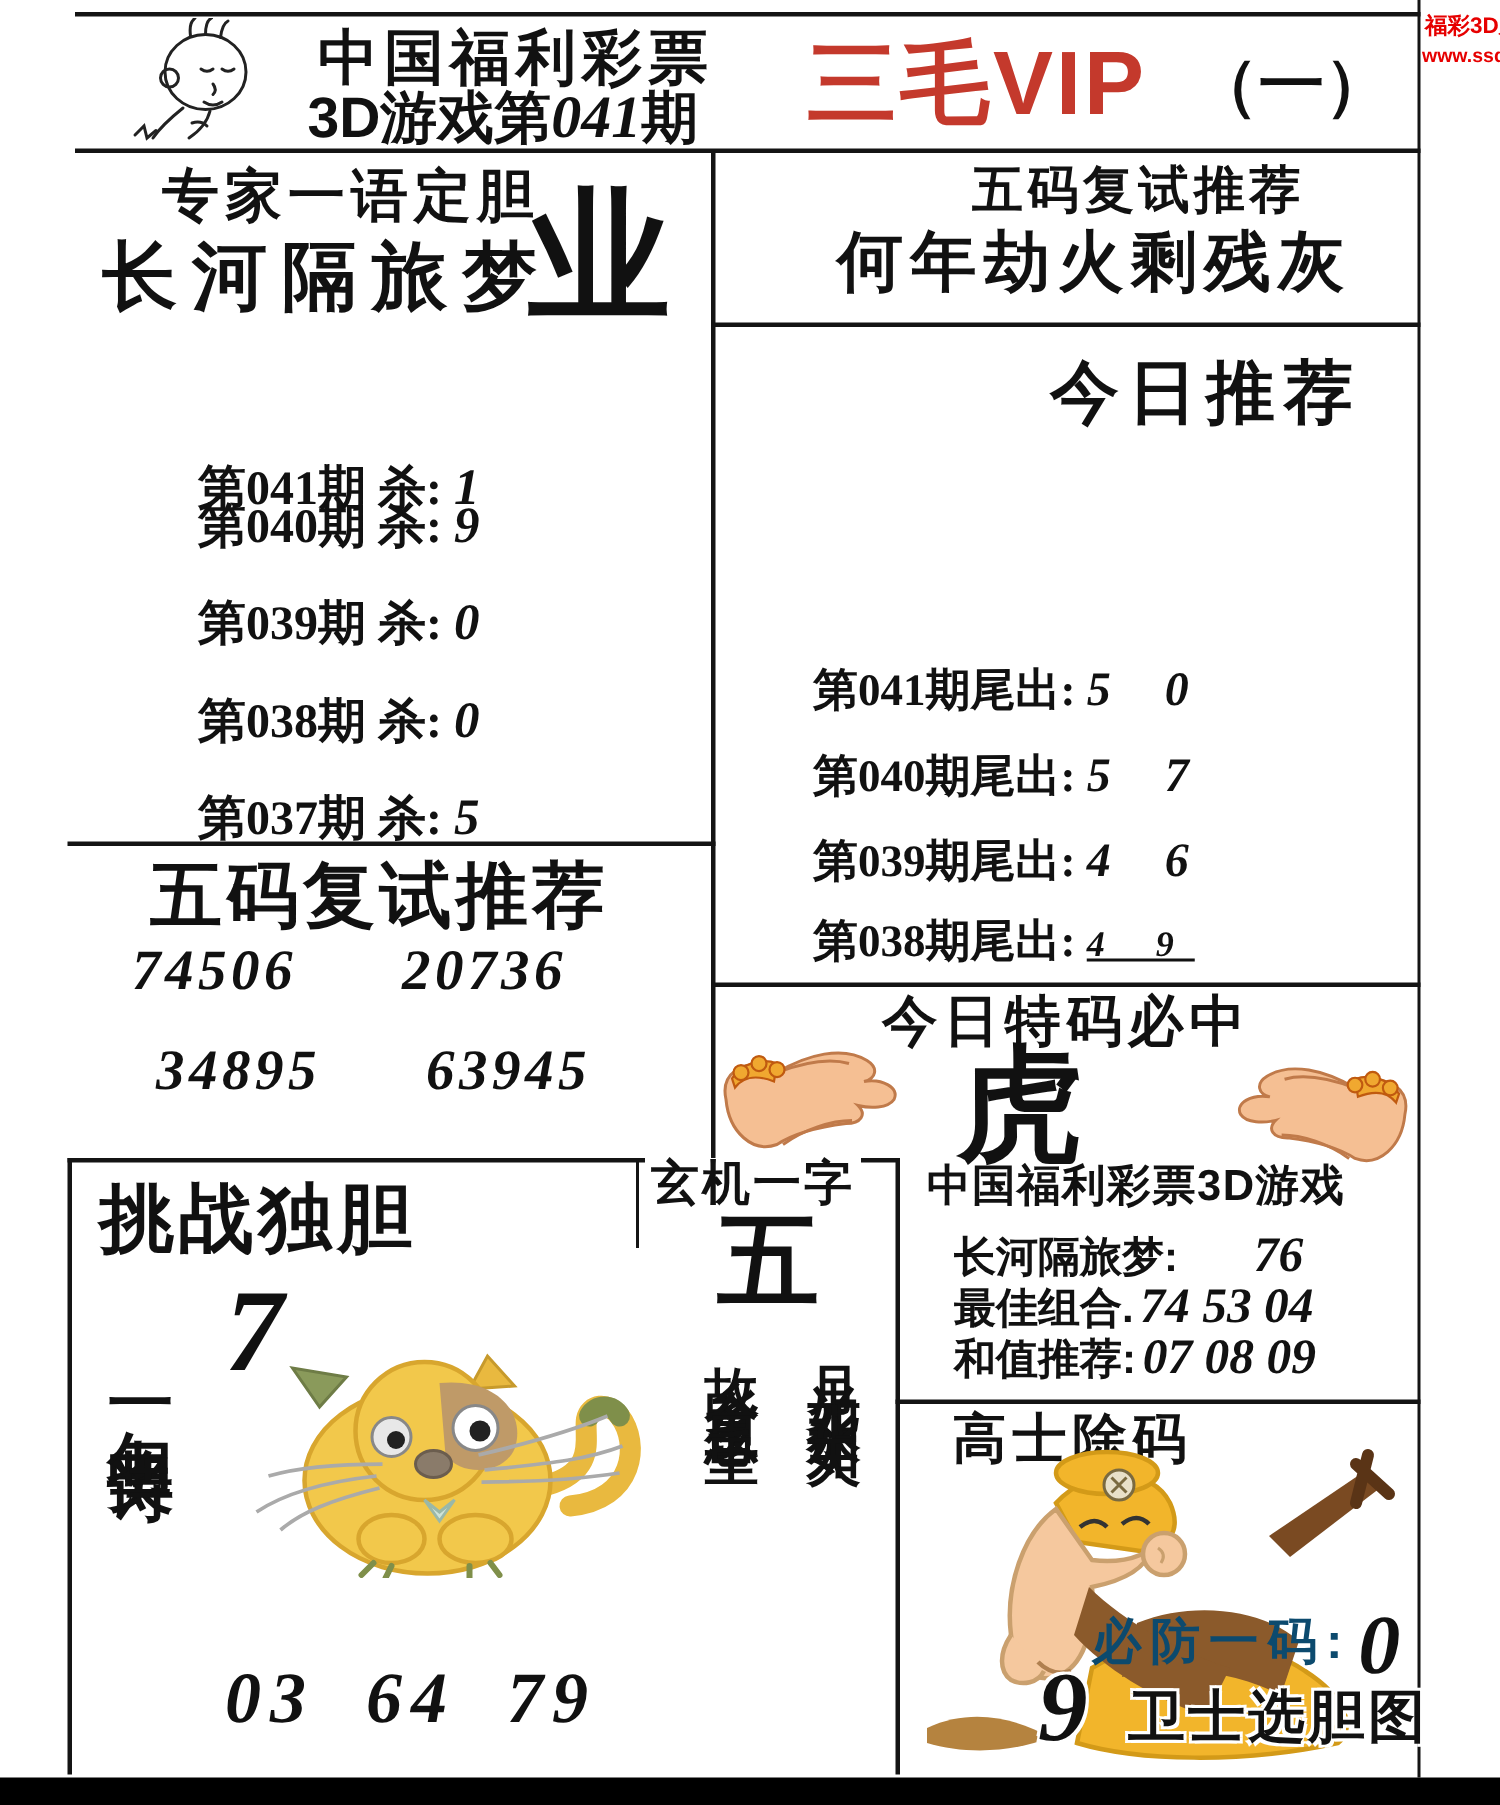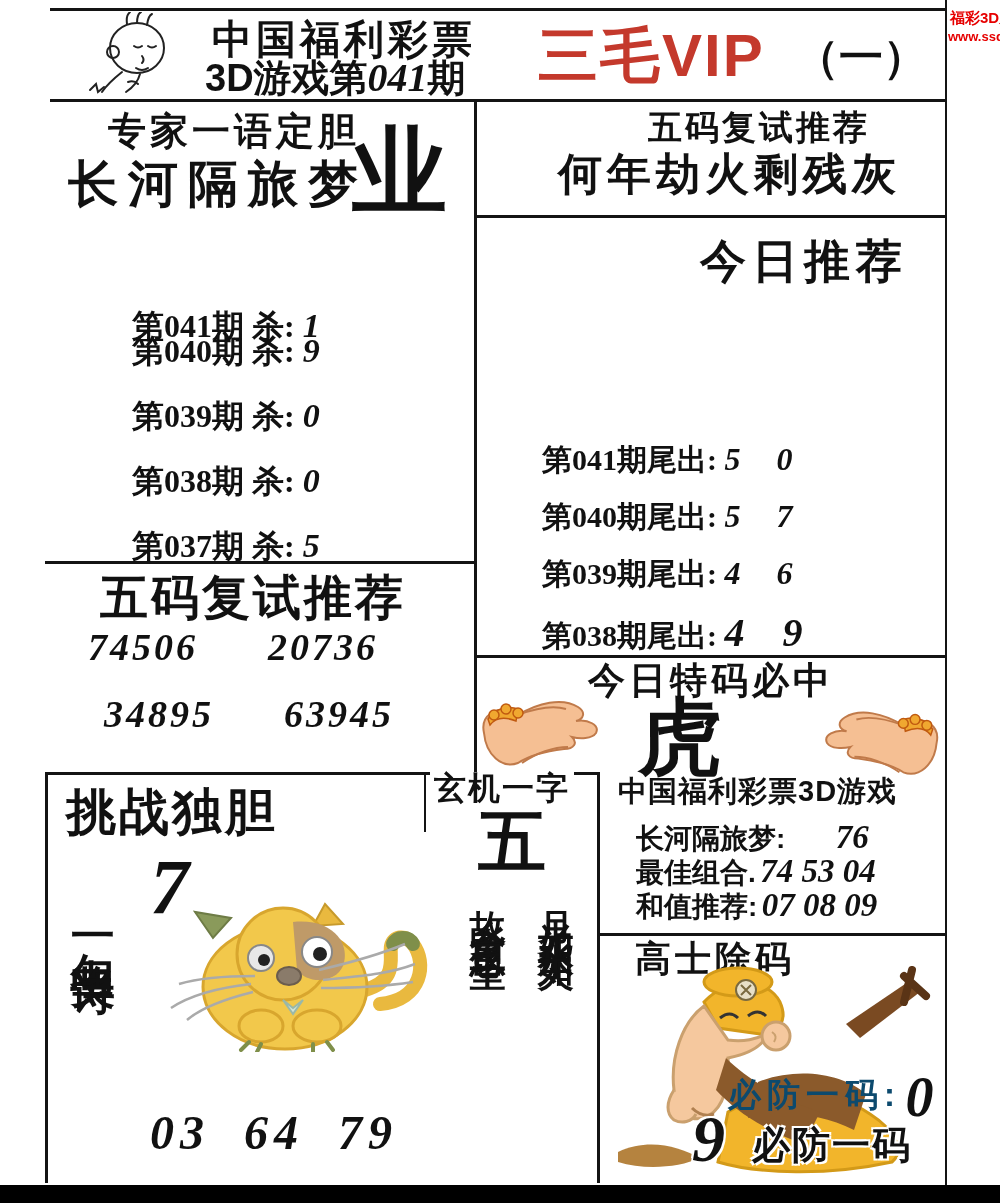--- a/index.html
+++ b/index.html
@@ -98,21 +98,21 @@
   <div class="t brush" style="left:542px;top:443px;font-size:30px;">
     <span>第041期尾出:</span>  <span class="hand" style="font-size:32px;letter-spacing:14px;white-space:pre;">5 0</span>
   </div>
   <div class="t brush" style="left:542px;top:500px;font-size:30px;">
     <span>第040期尾出:</span>  <span class="hand" style="font-size:32px;letter-spacing:14px;white-space:pre;">5 7</span>
   </div>
   <div class="t brush" style="left:542px;top:557px;font-size:30px;">
     <span>第039期尾出:</span>  <span class="hand" style="font-size:32px;letter-spacing:14px;white-space:pre;">4 6</span>
   </div>
   <div class="t brush" style="left:542px;top:612px;font-size:30px;">
-    <span>第038期尾出:</span>  <span class="hand" style="font-size:40px;letter-spacing:14px;white-space:pre;">4 9</span>
+    <span>第038期尾出:</span>  <span class="hand" style="font-size:24px;letter-spacing:14px;white-space:pre;text-decoration:underline;">4 9</span>
   </div>
 
   <div class="t sans" style="left:588px;top:662px;font-size:37px;letter-spacing:4px;">今日特码必中</div>
   <div class="t" style="left:478px;top:685px;">
     <svg width="140" height="92" viewBox="0 0 140 92">
       <g stroke="#c07a4a" stroke-width="2">
         <path d="M6 48 C2 30 18 22 32 26 L40 30 C60 18 84 12 100 22 C108 27 106 34 98 36 C110 34 122 40 118 48 C114 54 102 54 94 52 C100 58 96 64 86 64 C70 66 52 70 40 78 C24 84 8 70 6 48 Z" fill="#f5bf93"></path>
         <path d="M40 30 C56 24 74 20 88 24" fill="none"></path>
         <path d="M44 78 C58 68 76 62 90 62" fill="none"></path>
       </g>
@@ -210,15 +210,15 @@
       <circle cx="168" cy="74" r="14" fill="#f5c89e" stroke="#caa06e" stroke-width="3"></circle>
       <path d="M164 70 q6 4 2 10" fill="none" stroke="#caa06e" stroke-width="2"></path>
       <path d="M84 146 q10 10 22 6" fill="none" stroke="#b08050" stroke-width="3"></path>
       <path d="M118 96 C142 120 180 140 212 150 L196 182 C160 170 128 150 108 128 Z" fill="#8b5a2b"></path>
     </svg>
   </div>
   <div class="t" style="left:700px;top:1068px;">
     <span class="sans red-alert" style="font-size:33px;letter-spacing:6px;">必防一码:</span> <span class="hand" style="font-size:56px;vertical-align:-10px;">0</span>
   </div>
   <div class="t hand outline-white" style="left:692px;top:1104px;font-size:66px;font-weight:900;">9</div>
-  <div class="t sans outline-white" style="left:752px;top:1126px;font-size:38px;letter-spacing:2px;">必防一码</div>
+  <div class="t sans outline-white" style="left:752px;top:1126px;font-size:38px;letter-spacing:2px;">卫士选胆图</div>
 
 </div>
 
 </body></html>

